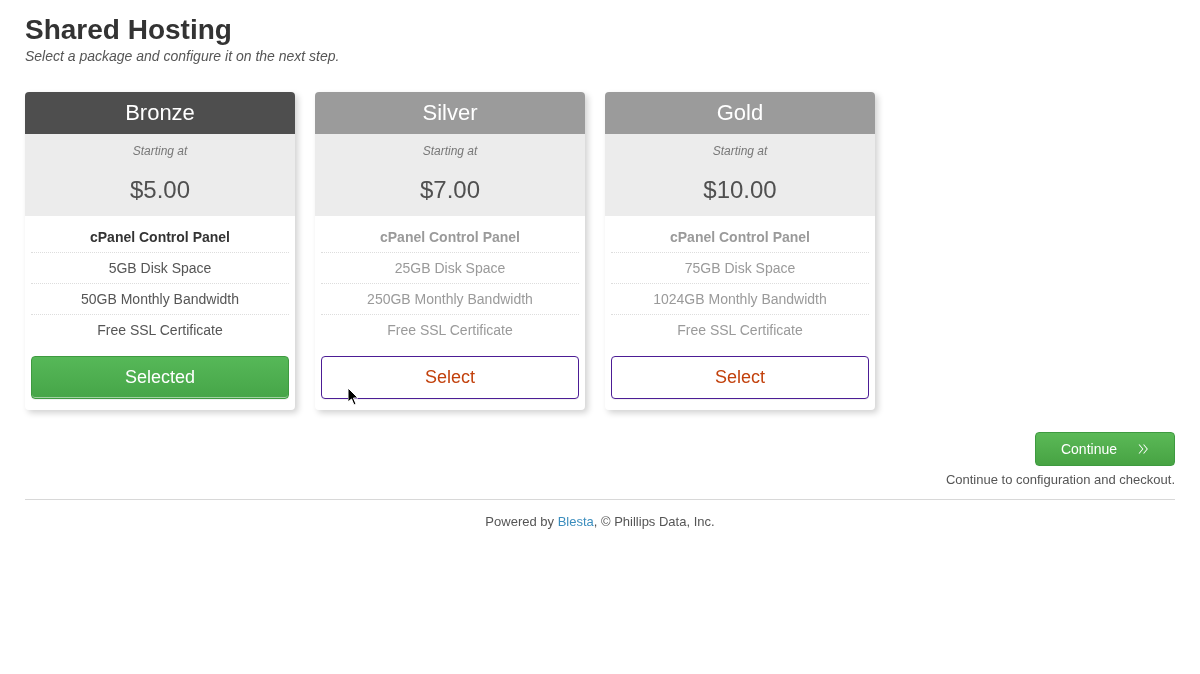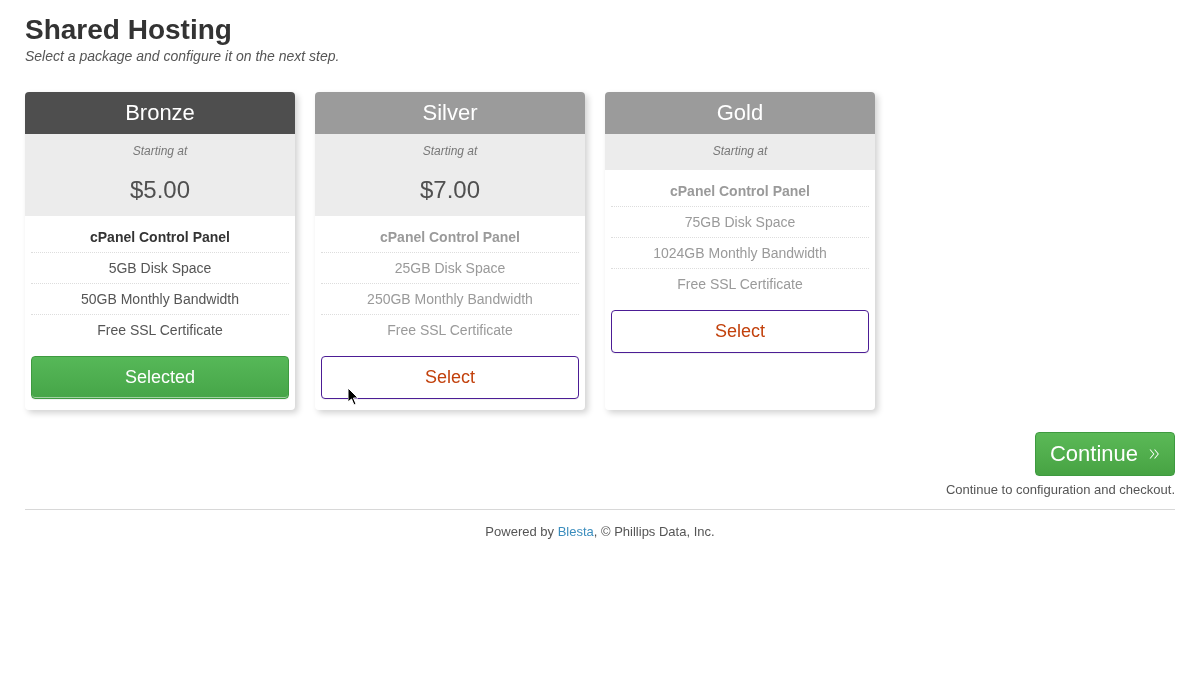--- a/index.html
+++ b/index.html
@@ -98,27 +98,27 @@
     .continue-row {
       display: flex;
       justify-content: flex-end;
       margin-top: 22px;
     }
     .continue-btn {
       background: #4fae4a;
       background: linear-gradient(#5bb957, #47a343);
       border: 1px solid #3e9a40;
       color: #ffffff;
-      font-size: 22px;
-      padding: 8px 14px;
+      font-size: 14px;
+      padding: 8px 25px;
       border-radius: 4px;
       cursor: pointer;
       display: inline-flex;
       align-items: center;
-      gap: 10px;
+      gap: 20px;
     }
     .continue-btn svg { width: 12px; height: 12px; }
     .continue-hint {
       text-align: right;
       font-size: 13px;
       color: #555;
       margin-top: 6px;
     }
     .divider {
       border: none;
@@ -180,20 +180,21 @@
     </ul>
     <div class="select-wrap">
       <button class="select-btn">Select</button>
     </div>
   </div>
 
   <div class="plan-card gold">
     <div class="plan-header">Gold</div>
     <div class="plan-price-block">
       <div class="starting-at">Starting at</div>
+      <div class="price">$10.00</div>
     </div>
     <ul class="features">
       <li>cPanel Control Panel</li>
       <li>75GB Disk Space</li>
       <li>1024GB Monthly Bandwidth</li>
       <li>Free SSL Certificate</li>
     </ul>
     <div class="select-wrap">
       <button class="select-btn">Select</button>
     </div>

